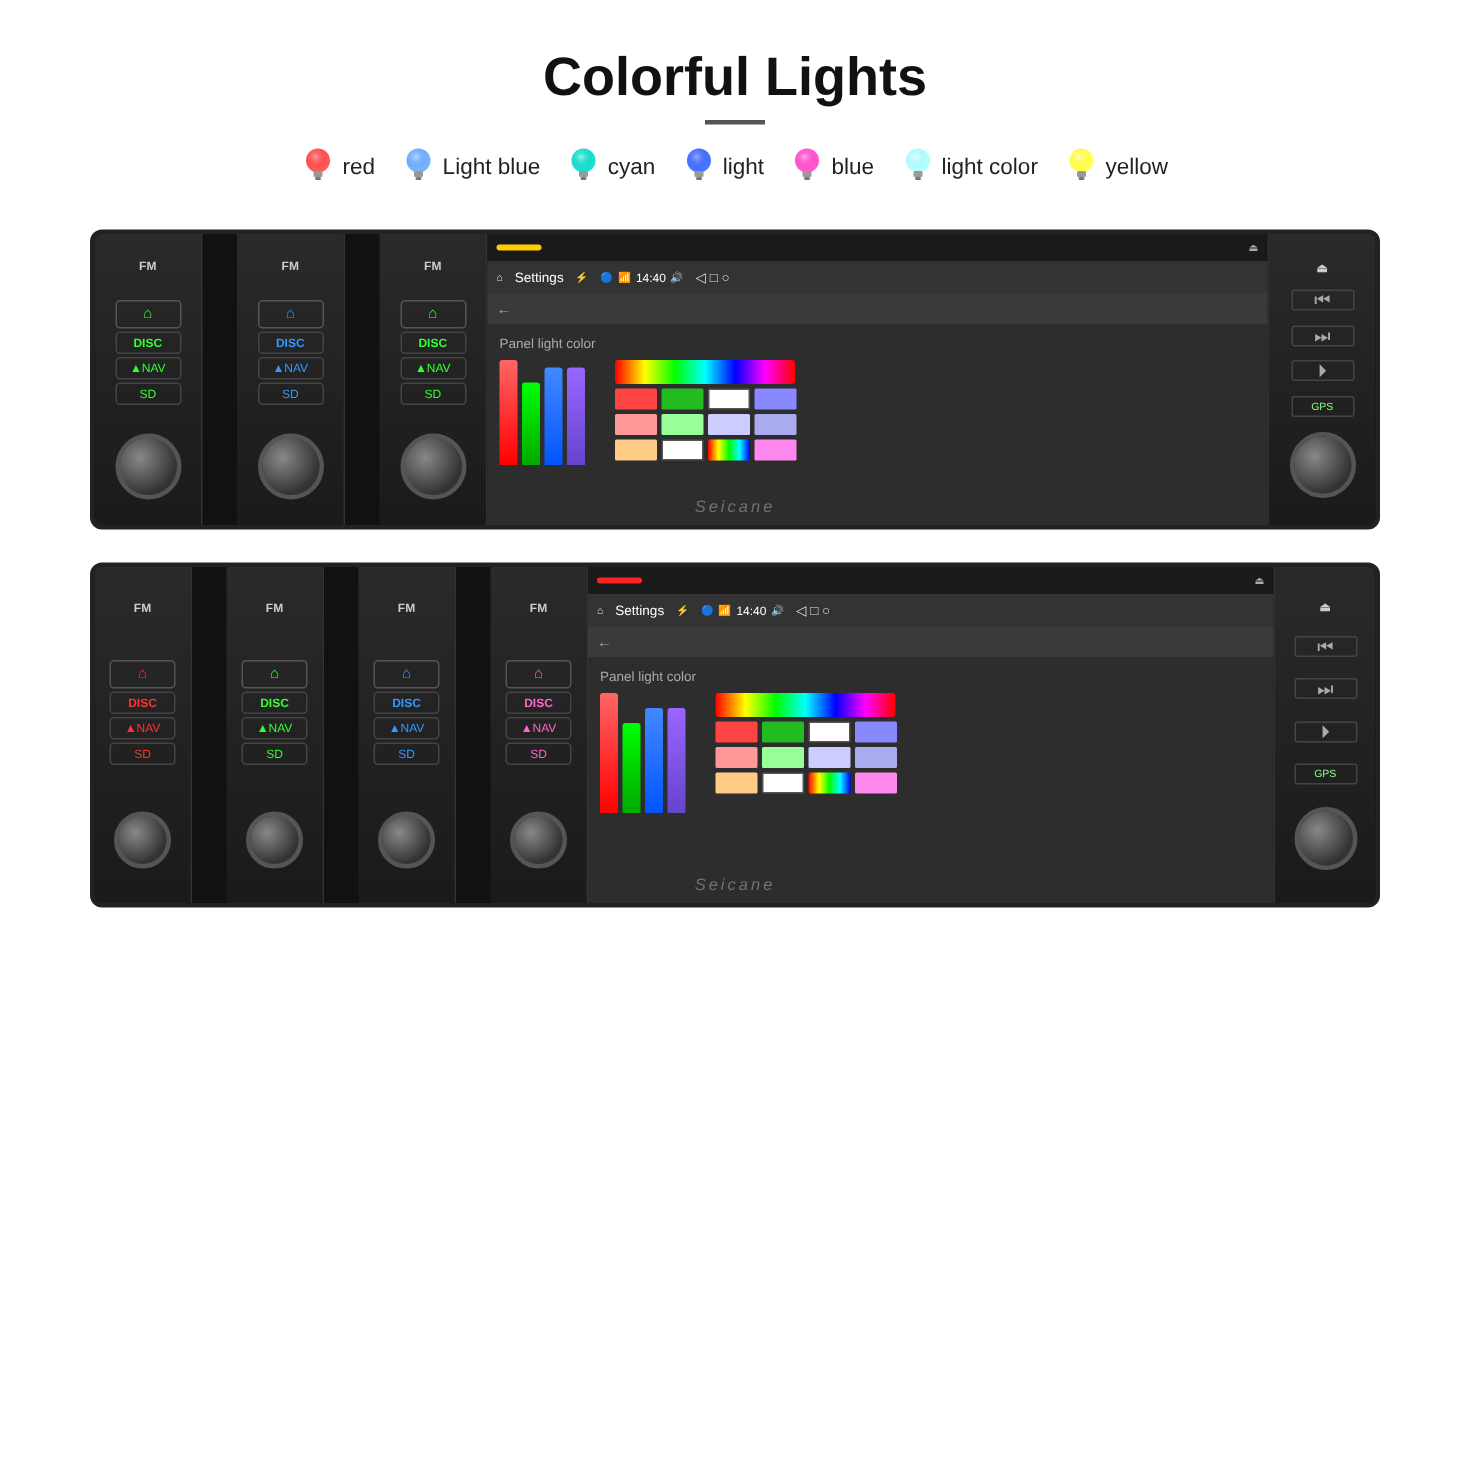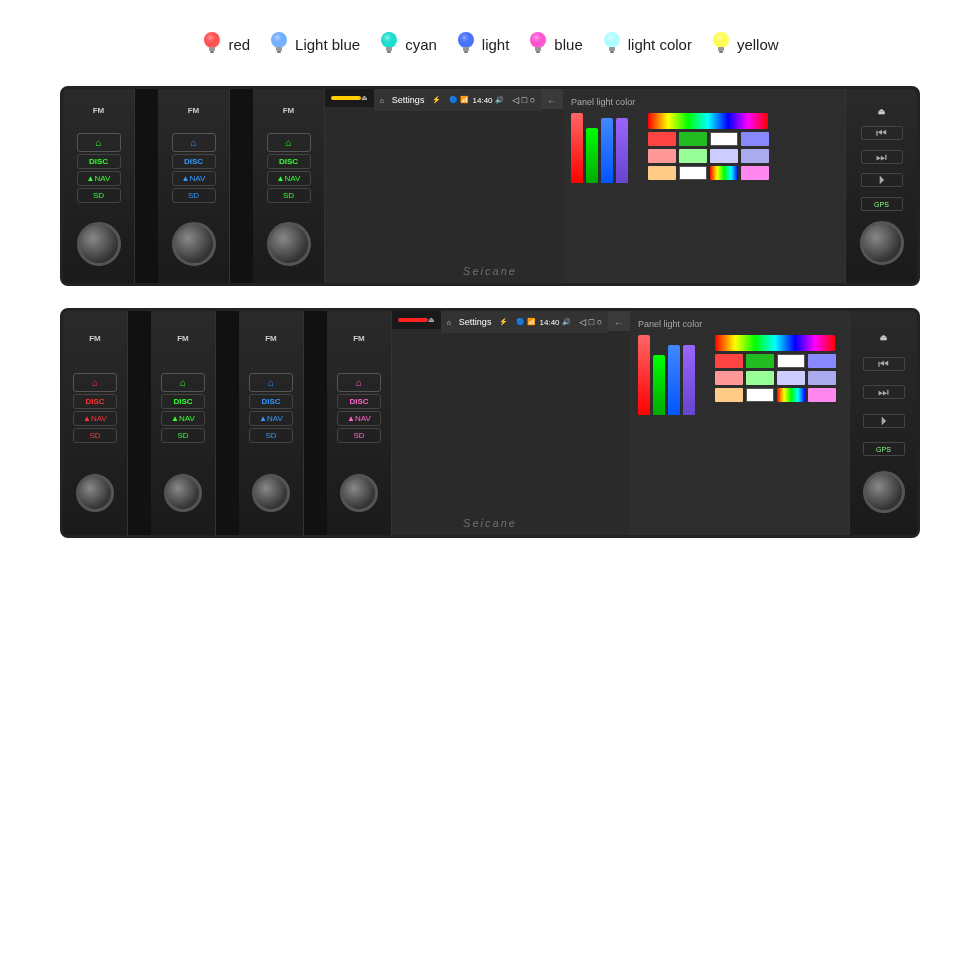--- a/index.html
+++ b/index.html
@@ -172,20 +172,21 @@
       background: radial-gradient(circle at 35% 35%, #888, #333 70%);
       border: 3px solid #555;
     }
 
     
     .screen-area {
       flex: 1;
       background: #2a2a2a;
       height: 100%;
       display: flex;
+      flex-direction: column;
       position: relative;
     }
 
     .screen-top-bar {
       background: #1a1a1a;
       height: 18px;
       display: flex;
       align-items: center;
       justify-content: space-between;
       padding: 0 6px;
@@ -314,20 +315,24 @@
     .btn-red { color: #ff3333; }
     .btn-green { color: #33ff33; }
     .btn-blue { color: #3399ff; }
     .btn-pink { color: #ff66cc; }
   </style>
 </head>
 <body>
 
 <div class="page-wrapper">
 
+  <div class="title-section">
+    <h1 class="page-title">Colorful Lights</h1>
+    <div class="title-divider"></div>
+  </div>
 
 
   <div class="color-pills">
 
     <div class="color-pill">
       <div class="bulb-icon">
         <svg viewBox="0 0 22 28" xmlns="http://www.w3.org/2000/svg">
           <ellipse cx="11" cy="10" rx="8" ry="8" fill="#ff4444" opacity="0.9"></ellipse>
           <ellipse cx="11" cy="10" rx="8" ry="8" fill="url(#glow-red)"></ellipse>
           <rect x="8" y="17" width="6" height="4" rx="1" fill="#999"></rect>

